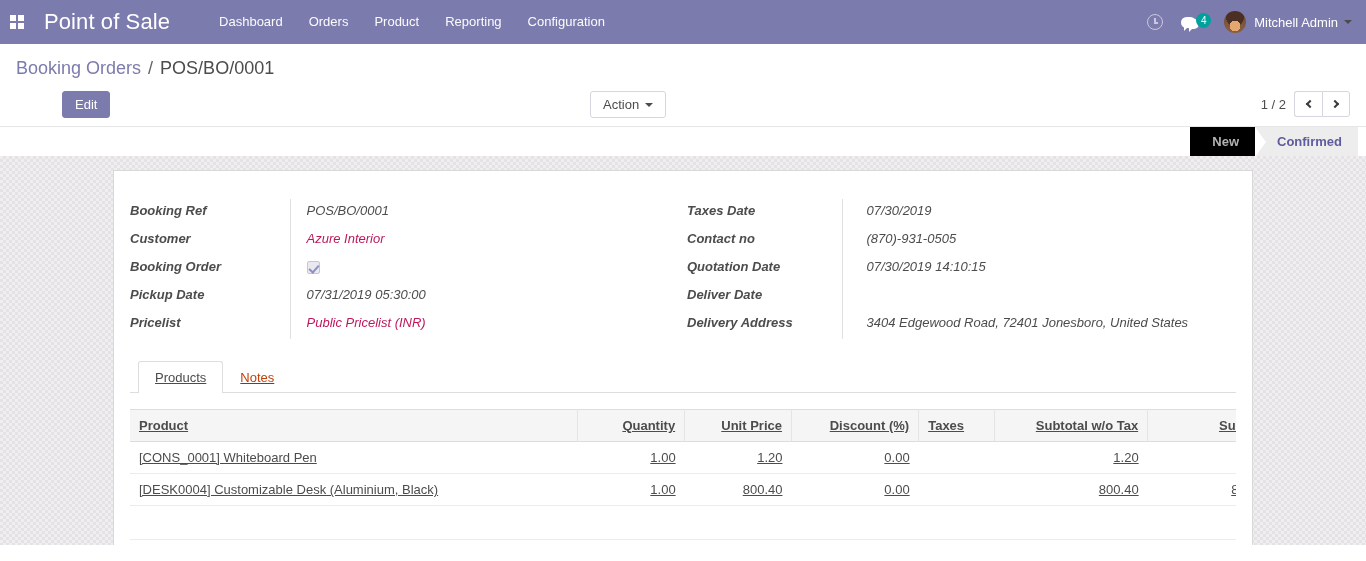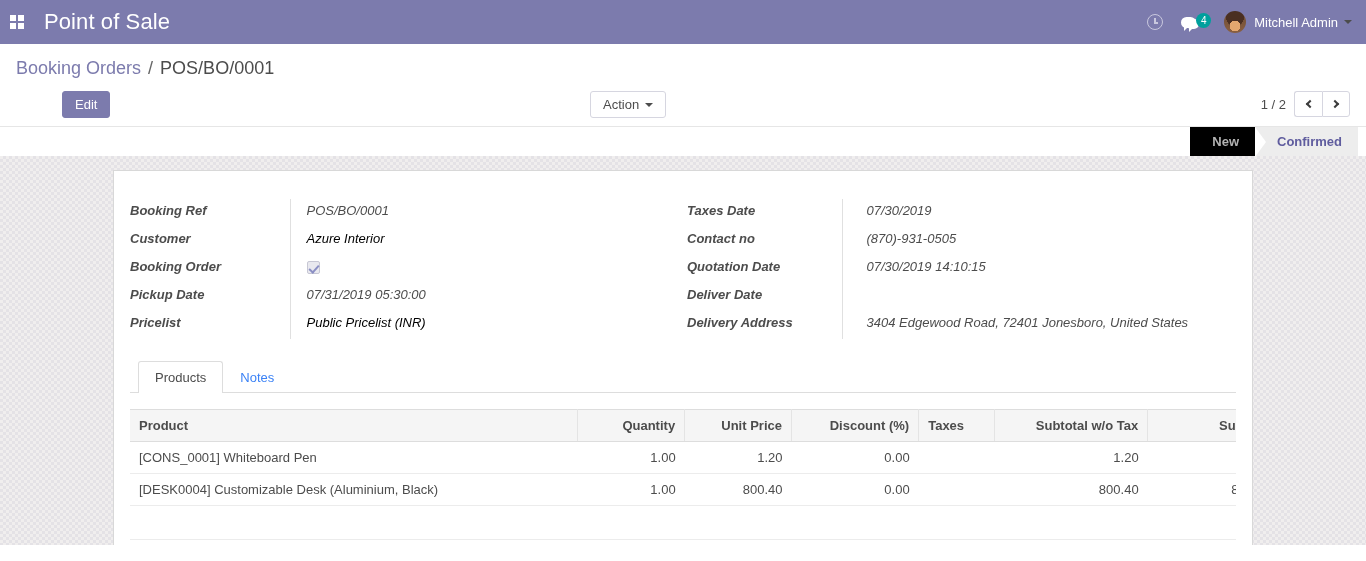--- a/index.html
+++ b/index.html
@@ -293,21 +293,21 @@
     width: 160px;
     font-weight: bold;
     color: #4c4c4c;
     padding-left: 9px;
     white-space: nowrap;
   }
   .left table.fields td.val { padding-left: 16px; }
   .right table.fields td.lbl { width: 155px; }
   .right table.fields td.val { padding-left: 24px; }
   td.val { color: #4c4c4c; }
-  td.val a { color: #000000; text-decoration: none; text-align: center; }
+  td.val a { color: #be185d; text-decoration: none; text-align: center; }
   .vline-col { border-left: 1px solid #e0e0e0; }
   .field-row-h { height: 28px; }
   .chk {
     width: 13px; height: 13px;
     border: 1px solid #c7c7d4;
     border-radius: 2px;
     background: #e9e9ef;
     display: inline-block;
     position: relative;
     vertical-align: middle;
@@ -317,36 +317,36 @@
     content: "";
     position: absolute;
     left: 3.5px; top: 0.5px;
     width: 4px; height: 8px;
     border-right: 2px solid #8b8fc4;
     border-bottom: 2px solid #8b8fc4;
     transform: rotate(42deg);
   }
 
   
-  .notebook { margin-top: 22px; }
+  .notebook { margin-top: 22px; text-decoration: underline; }
   .tabs {
     display: flex;
     border-bottom: 1px solid #dddddd;
     padding-left: 8px;
     gap: 0;
   }
   .tab {
     padding: 8px 16px;
     font-size: 13px;
     cursor: pointer;
     border: 1px solid transparent;
     border-bottom: none;
     margin-bottom: -1px;
     border-radius: 3px 3px 0 0;
-    color: #3b82f6;
+    color: #c2410c;
     white-space: nowrap;
   }
   .tab.active {
     background: #ffffff;
     border-color: #dddddd;
     color: #4c4c4c;
   }
 
   
   .list-wrap { padding-top: 16px; overflow: hidden; }
@@ -393,20 +393,27 @@
 <div class="navbar">
   <div class="apps-icon">
     <div class="apps-grid">
       <i></i>
         <i></i>
         <i></i>
         <i></i>
     </div>
   </div>
   <div class="brand">Point of Sale</div>
+  <div class="menu">
+    <a href="#">Dashboard</a>
+    <a href="#">Orders</a>
+    <a href="#">Product</a>
+    <a href="#">Reporting</a>
+    <a href="#">Configuration</a>
+  </div>
   <div class="nav-right">
     <div class="clock-icon"></div>
     <div class="chat-wrap">
       <div class="bubble back"></div>
       <div class="bubble front"></div>
       <span class="chat-badge">4</span>
     </div>
     <div class="user-menu">
       <div class="avatar"></div>
       <span class="user-name">Mitchell Admin</span>

